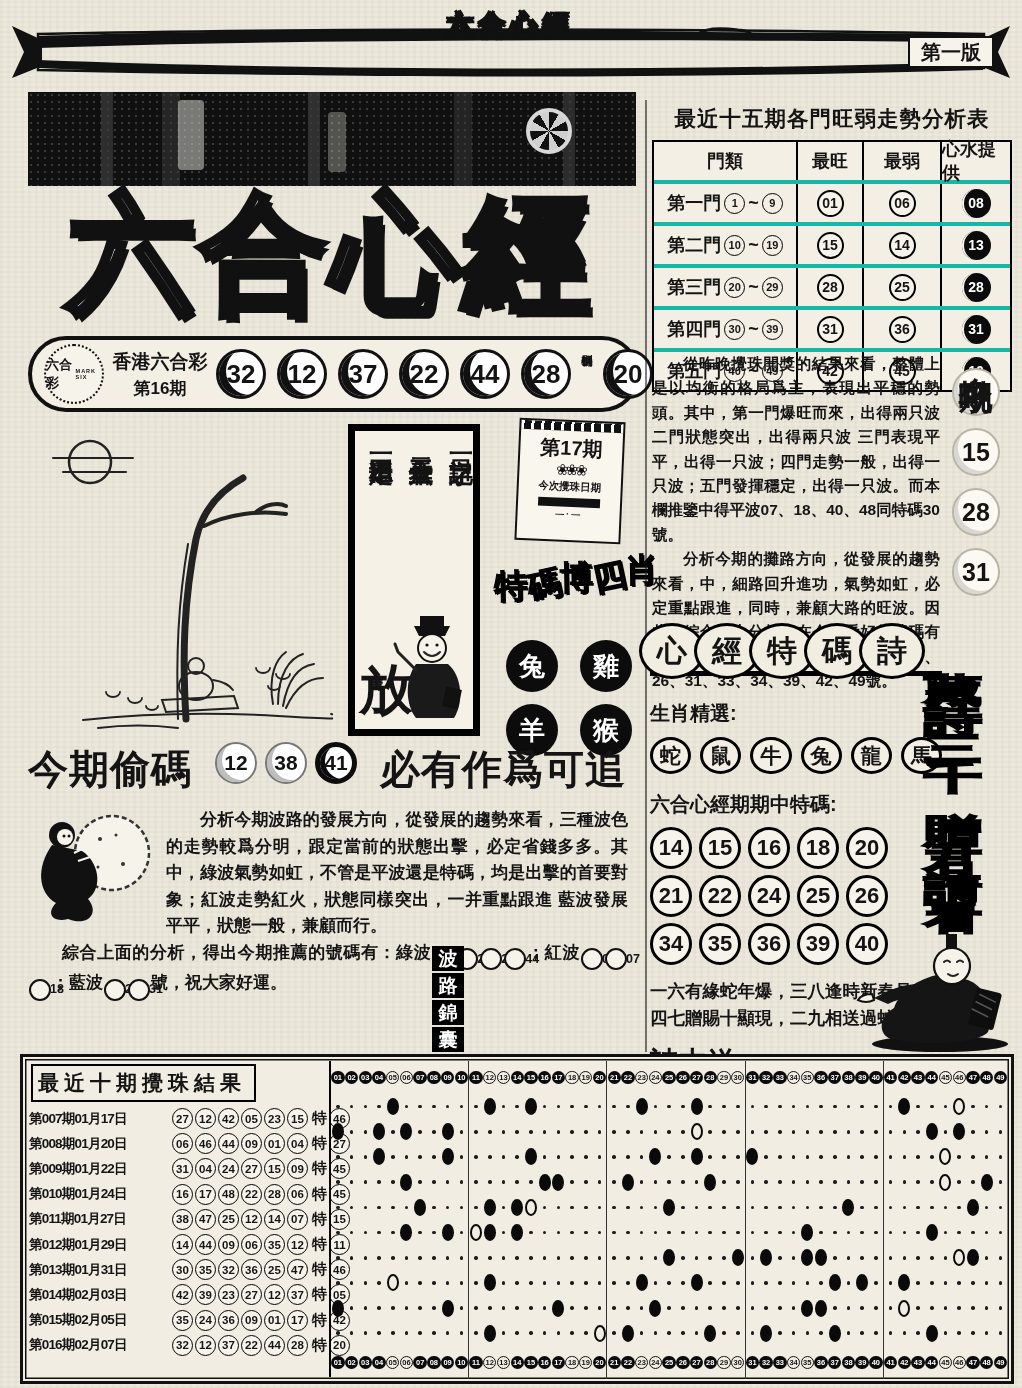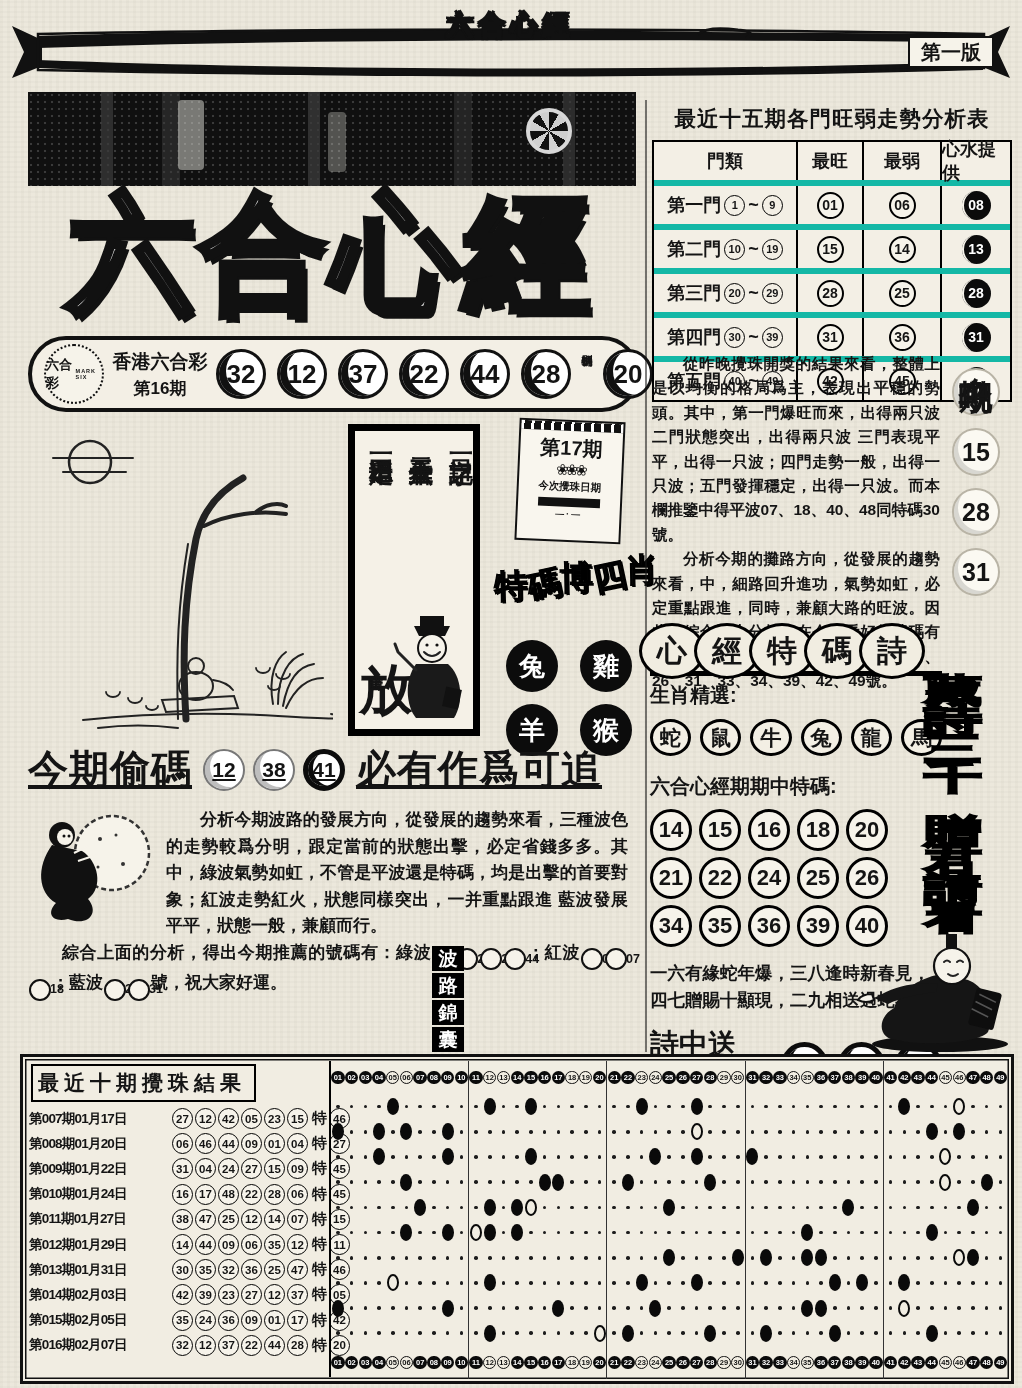--- a/index.html
+++ b/index.html
@@ -69,42 +69,42 @@
   .fourpick-title span:nth-child(odd){transform:rotate(6deg);}
   .fourpick-title span:nth-child(even){transform:rotate(-5deg) translateY(3px);}
   .zodiac4{left:506px;top:640px;width:136px;display:grid;grid-template-columns:52px 52px;gap:12px 22px;}
   .z-ball{width:52px;height:52px;border-radius:50%;background:#0c0c0c;color:#fff;display:flex;align-items:center;
     justify-content:center;font-size:26px;font-weight:900;}
   .painter{left:368px;top:612px;display:flex;align-items:flex-end;gap:2px;}
   .painter .nm{writing-mode:vertical-rl;text-orientation:upright;font-size:13px;font-weight:700;height:58px;line-height:16px;}
 
   
   .steal{left:28px;top:742px;width:606px;}
-  .steal-head{display:flex;align-items:center;gap:11px;text-decoration:underline;}
+  .steal-head{display:flex;align-items:flex-start;gap:23px;}
   .steal-head .tx{font-size:40px;font-weight:900;letter-spacing:1px;}
   .s-ball{width:42px;height:42px;border-radius:50%;display:flex;align-items:center;justify-content:center;
     font-size:21px;font-weight:900;flex:none;}
   .s-ball.w{background:#fff;border:2.5px solid #777;box-shadow:inset 6px -3px 0 -1px rgba(70,70,70,.35);}
   .s-ball.k{background:#fff;border:5px solid #0c0c0c;box-shadow:inset 7px -2px 0 -2px #0c0c0c;}
   .steal-body{margin-top:10px;font-size:17px;font-weight:600;line-height:26.6px;text-align:justify;width:600px;}
   .steal-body p{margin:0;text-indent:2em;}
   .thief{float:left;margin:2px 10px 2px 0;}
   .seg-circle{display:inline-flex;width:22px;height:22px;border:2px solid #111;border-radius:50%;align-items:center;
     justify-content:center;font-size:12.5px;font-weight:800;vertical-align:-5px;margin:0 1px;background:#f6f3ea;}
   .tip-label{left:432px;top:946px;width:34px;z-index:4;}
   .tip-label div{width:32px;height:25px;background:#000;color:#fff;font-size:19px;font-weight:900;margin-bottom:2px;
     display:flex;align-items:center;justify-content:center;}
 
   .vdivider{left:645px;top:100px;width:1.5px;height:952px;background:rgba(20,20,20,.55);}
 
   
   .trend{left:652px;top:104px;width:360px;}
   .trend .title{font-size:21.5px;font-weight:900;text-align:center;letter-spacing:1px;}
   .ttable{margin-top:7px;border:2.5px solid #000;background:#f3efe5;}
-  .trow{display:flex;border-top:6px solid #14b8a6;}
+  .trow{display:flex;border-top:4px solid #14b8a6;}
   .trow:first-child{border-top:none;}
   .tcell{border-left:2px solid #000;display:flex;align-items:center;justify-content:center;height:38px;
     font-size:18px;font-weight:900;gap:3px;}
   .tcell:first-child{border-left:none;text-align:center;}
   .c-gate{width:142px;}.c-hot{width:66px;}.c-cold{width:78px;}.c-pick{flex:1;}
   .rng-c{width:21px;height:21px;border:1.6px solid #000;border-radius:50%;font-size:11px;font-weight:800;
     display:flex;align-items:center;justify-content:center;}
   .mid-c{width:27px;height:27px;border:2px solid #000;border-radius:50%;font-size:14px;font-weight:800;
     display:flex;align-items:center;justify-content:center;background:#f6f3ea;}
   .pick-c{width:29px;height:29px;border-radius:50%;background:#0b0b0b;color:#fff;font-size:14px;font-weight:900;
@@ -120,21 +120,21 @@
     display:flex;align-items:center;justify-content:center;font-size:25px;font-weight:900;
     box-shadow:inset 5px -4px 0 -1px rgba(60,60,60,.18);}
 
   
   .poem{left:650px;top:620px;width:292px;}
   .bubble-row{position:relative;display:flex;align-items:center;height:62px;}
   .bubble-row .bar{position:absolute;left:0;right:0;bottom:6px;height:5px;background:#000;}
   .bubble{position:relative;width:66px;height:56px;border:3px solid #000;border-radius:50%;background:#f1ede1;
     display:flex;align-items:center;justify-content:center;font-size:30px;font-weight:800;margin-left:-11px;z-index:1;}
   .bubble:first-child{margin-left:0;}
-  .zlabel{font-size:20px;font-weight:800;}
+  .zlabel{font-size:20px;font-weight:800;margin-top:18px;}
   .zpills{display:flex;gap:9px;margin-top:10px;}
   .zpill{width:44px;height:37px;border:3px solid #000;border-radius:50%;display:flex;align-items:center;
     justify-content:center;font-size:21px;font-weight:900;background:#f3efe4;}
   .slabel{font-size:20px;font-weight:800;margin-top:17px;}
   .ngrid{margin-top:9px;}
   .ngrid .nrow{display:flex;gap:7px;margin-top:6px;}
   .n-circle{width:42px;height:42px;border:3.5px solid #000;border-radius:50%;display:flex;align-items:center;
     justify-content:center;font-size:22px;font-weight:900;background:#f6f3ea;}
   .plines{margin-top:13px;font-size:17.5px;font-weight:700;line-height:27px;white-space:nowrap;}
   .send-row{display:flex;align-items:center;gap:9px;margin-top:11px;}

